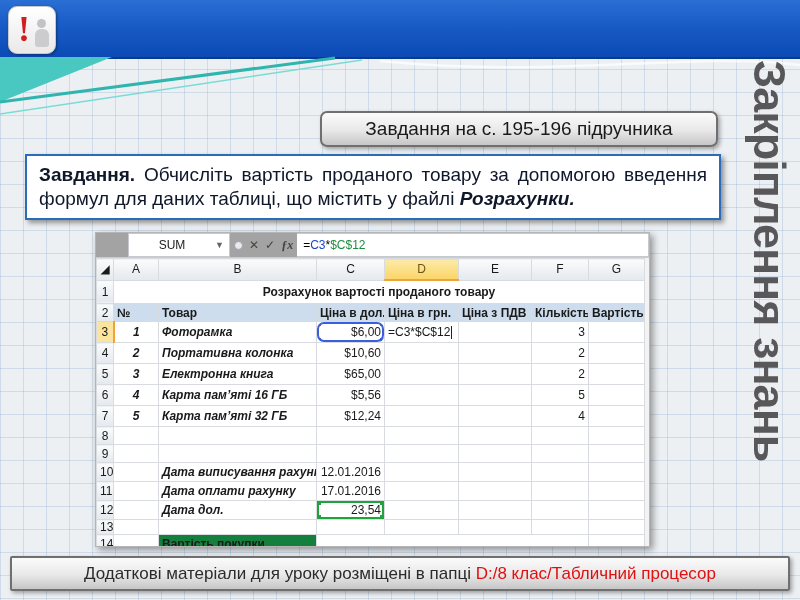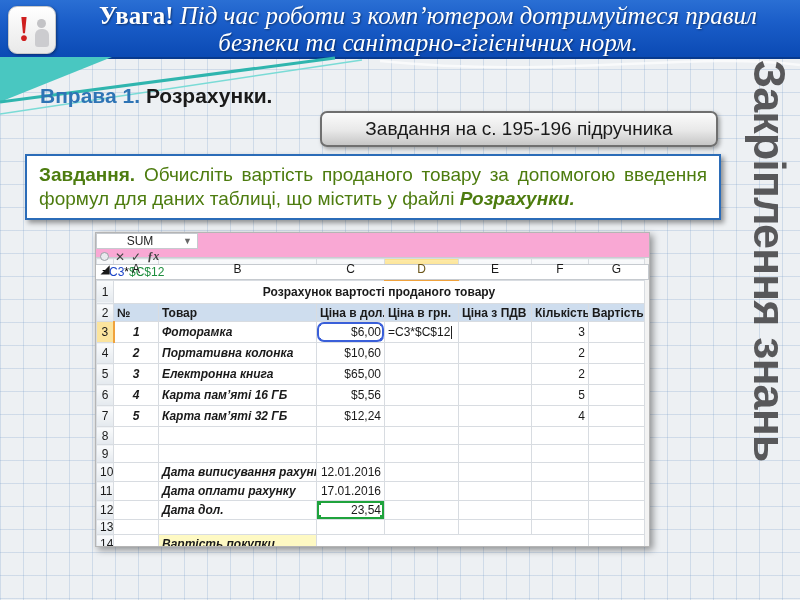--- a/index.html
+++ b/index.html
@@ -30,35 +30,35 @@
   .exline{position:absolute;left:40px;top:84px;font-size:21px;font-weight:bold;color:#1a1a1a;}
   .exline .blue{color:#2e74b5;}
   
   .graybox{background:linear-gradient(180deg,#fbfbfb 0%,#e8e8e8 55%,#c6c6c6 100%);
     border:2px solid #6f6f6f;border-radius:2px;box-shadow:2px 2px 4px rgba(0,0,0,.35);}
   .taskbtn{position:absolute;left:320px;top:111px;width:394px;height:32px;
     font-size:19px;color:#1a1a1a;text-align:center;line-height:32px;border-radius:7px;}
   
   .taskbox{position:absolute;left:25px;top:154px;width:668px;height:48px;background:#fff;
     border:2px solid #2b6cb8;box-shadow:3px 3px 5px rgba(0,0,0,.4);
-    padding:7px 12px;font-size:19px;line-height:24px;color:#4d7c0f;text-align:justify;}
+    padding:7px 12px;font-size:19px;line-height:24px;color:#0f172a;text-align:justify;}
   .taskbox .bold{font-weight:bold;}
   .taskbox .bi{font-weight:bold;font-style:italic;}
   
   .sidelabel{position:absolute;left:795px;top:60px;width:480px;
     transform:rotate(90deg);transform-origin:0 0;
     font-size:45px;font-weight:bold;color:#58585a;letter-spacing:-1px;white-space:nowrap;}
   
   .footer{position:absolute;left:10px;top:556px;width:776px;height:31px;
     font-size:17px;line-height:31px;text-align:center;color:#2b2b2b;}
   .footer .path{color:#e01010;}
   
   .sheet{position:absolute;left:95px;top:232px;width:553px;height:313px;background:#f3f3f3;
     border:1px solid #b5b5b5;box-shadow:3px 3px 7px rgba(0,0,0,.4);overflow:hidden;}
-  .fbar{display:flex;height:24px;background:#f9a8d4;border-bottom:1px solid #c9cdd2;align-items:stretch;font-size:12px;flex-direction:column;}
+  .fbar{display:flex;height:24px;background:#a3a3a3;border-bottom:1px solid #c9cdd2;align-items:stretch;font-size:12px;}
   .fspacer{width:32px;}
   .namebox{width:100px;background:#fff;border:1px solid #c6cacf;display:flex;align-items:center;}
   .namebox .nm{flex:1;text-align:center;color:#222;}
   .namebox .dd{width:14px;color:#666;font-size:9px;}
   .fbtns{display:flex;align-items:center;padding:0 4px;gap:6px;color:#444;}
   .fbtns .dot{width:7px;height:7px;border:1px solid #9aa0a6;border-radius:50%;background:#e8eaee;}
   .fbtns .fx{font-family:"Liberation Serif",serif;font-style:italic;font-weight:bold;}
   .fformula{flex:1;background:#fff;border:1px solid #c6cacf;border-left:none;display:flex;align-items:center;padding-left:6px;}
   .fformula .blue{color:#1c45c8;}
   .fformula .green{color:#1e8e3e;}
@@ -67,59 +67,50 @@
   td.colh,td.rowh{background:linear-gradient(180deg,#fafbfc,#e4e9ee);color:#5a6570;font-size:11px;
     text-align:center;border:1px solid #c6ccd3;padding:0;}
   td.colh.active{background:linear-gradient(180deg,#fdeaa9,#fbd567);color:#6b5518;border-bottom:2px solid #f0a23c;}
   td.rowh.active{background:#fbe49e;border-right:2px solid #f0a23c;}
   td.title{color:#2b7cc4;font-weight:bold;font-size:17px;text-align:center;}
   td.h2{background:#ceddee;font-weight:bold;border:1px solid #444;font-size:11.5px;}
   td.dk{border:1px solid #4a4a4a;}
   td.num{font-weight:bold;font-style:italic;text-align:center;}
   td.item{font-weight:bold;font-style:italic;}
   td.rt{text-align:right;}
-  td.lbl14{background:#fef9c3;font-weight:bold;font-style:italic;}
+  td.lbl14{background:#15803d;font-weight:bold;}
   td.selblue{position:relative;box-shadow:inset 0 0 0 2px #3a5fd9;border-radius:7px;}
   td.selgreen{position:relative;box-shadow:inset 0 0 0 2px #1fa33c;}
   i.hd{position:absolute;width:4px;height:4px;display:block;}
   td.selblue i.hd{background:#3a5fd9;}
   td.selgreen i.hd{background:#1fa33c;}
   i.hd.tl{left:0;top:0;} i.hd.tr{right:0;top:0;} i.hd.bl{left:0;bottom:0;} i.hd.br{right:0;bottom:0;}
   .caret{display:inline-block;width:1px;height:13px;background:#222;vertical-align:middle;margin-left:1px;}
   tr.r23 td{height:22px;} tr.r18 td{height:17px;} tr.r14 td{height:13px;} tr.r19 td{height:18px;}
 </style>
 </head>
 <body>
 
 <div class="slide">
 
   <div class="banner">
     <div class="wicon">
       <span class="ex">!</span>
       <span class="head"></span>
       <span class="body"></span>
     </div>
-    <div class="banner-text">
-      <span class="b1">Увага!</span>
-      <span class="it">Під час роботи з комп’ютером дотримуйтеся правил</span><br>
-      <span class="it">безпеки та санітарно-гігієнічних норм.</span>
-    </div>
   </div>
 
   <svg class="deco" viewBox="0 0 800 70">
     <polygon points="0,2 112,2 0,47" fill="#49c7c1"></polygon>
     <line x1="0" y1="47" x2="335" y2="3" stroke="#2fb5ae" stroke-width="3"></line>
     <line x1="0" y1="59" x2="362" y2="5" stroke="#7adbd6" stroke-width="1.5"></line>
     <path d="M380,6 C560,24 690,-4 800,10" stroke="rgba(255,255,255,.65)" fill="none" stroke-width="2.5"></path>
   </svg>
 
-  <div class="exline">
-    <span class="blue">Вправа 1.</span>
-    <span>Розрахунки.</span>
-  </div>
 
   <div class="graybox taskbtn">Завдання на с. 195-196 підручника</div>
 
   <div class="taskbox">
     <span class="bold">Завдання.</span>
     <span>Обчисліть вартість проданого товару за допомогою введення формул для даних таблиці, що містить у файлі</span>
     <span class="bi">Розрахунки.</span>
   </div>
 
   <div class="sidelabel">Закріплення знань</div>
@@ -296,14 +287,18 @@
         <td></td>
         <td class="dk lbl14">Вартість покупки</td>
         <td class="dk" colspan="4"></td>
         <td class="dk"></td>
       </tr>
 
     </tbody>
       </table>
   </div>
 
+  <div class="graybox footer">
+    <span>Додаткові матеріали для уроку розміщені в папці</span>
+    <span class="path">D:/8 клас/Табличний процесор</span>
+  </div>
 
 </div>
 
 </body></html>

